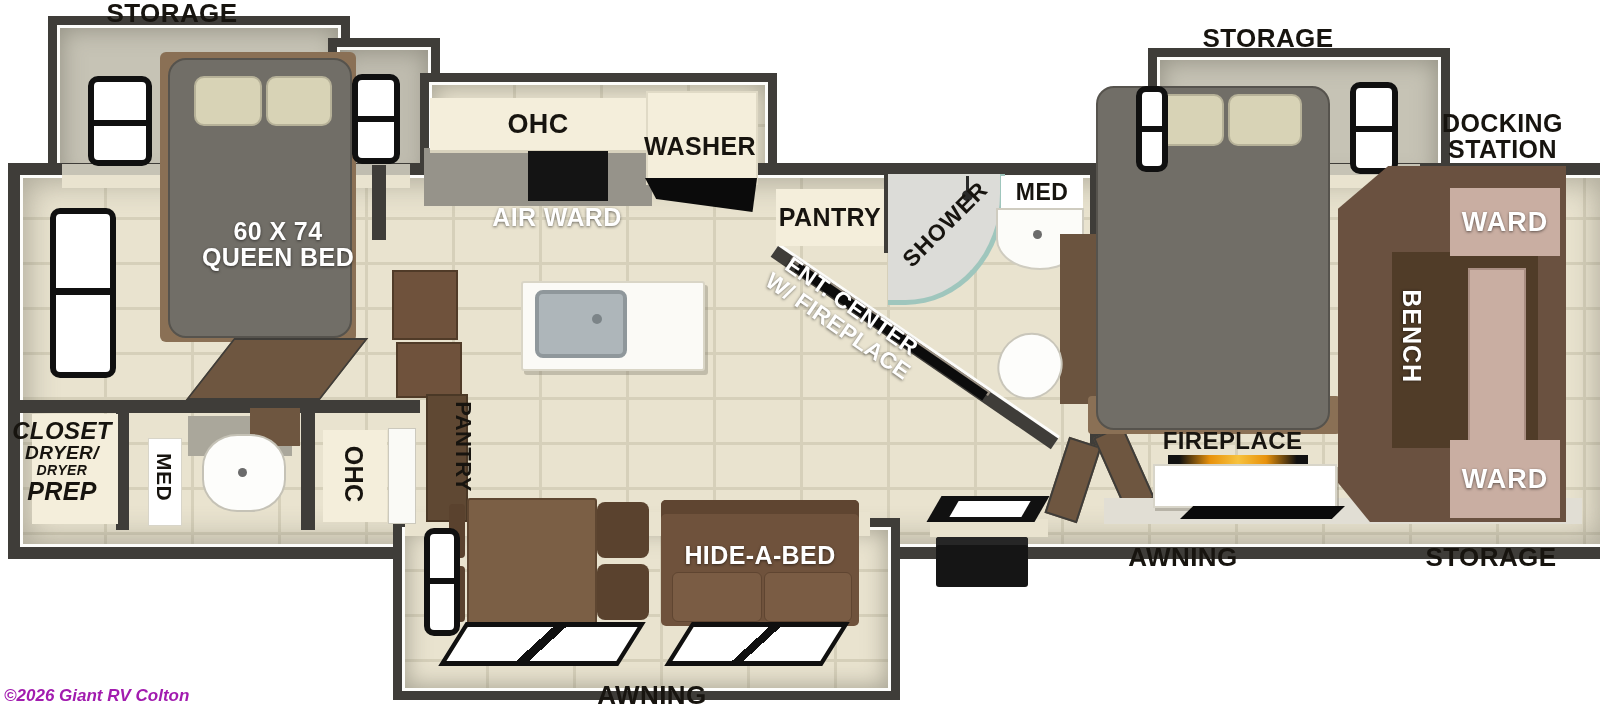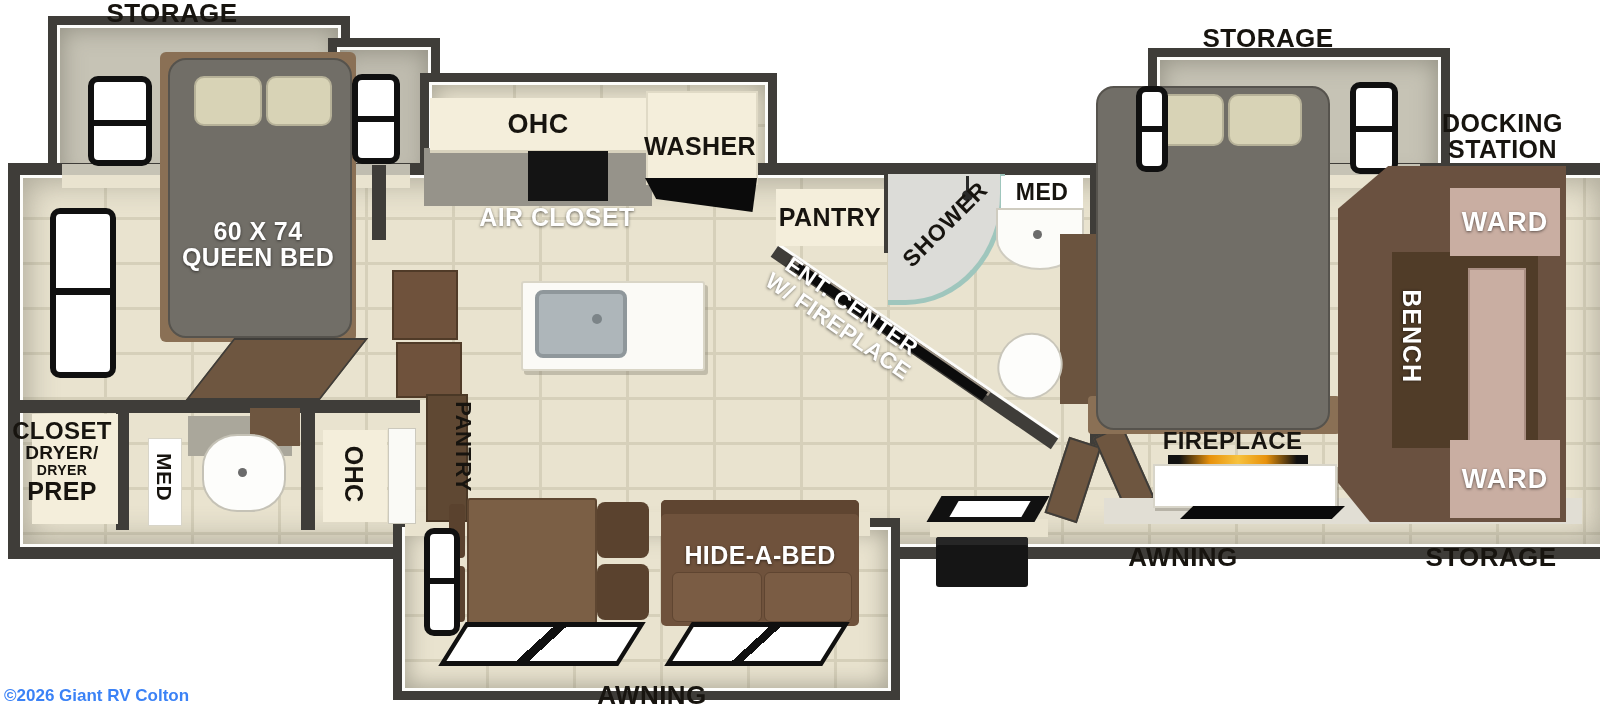--- a/index.html
+++ b/index.html
@@ -60,37 +60,37 @@
   <div class="abs wall" style="left:778px;top:246px;width:340px;height:13px;transform:rotate(34.5deg);transform-origin:left top;box-shadow:0 -3px 0 #fdfdfb;"></div>
 
   <div class="abs" style="left:793px;top:256px;width:240px;height:5px;background:#9b9184;transform:rotate(34.5deg);transform-origin:left top;"></div>
   <div class="abs" style="left:800px;top:263px;width:228px;height:10px;background:#0c0c0c;transform:rotate(34.5deg);transform-origin:left top;"></div>
 
   <div class="abs" style="left:160px;top:52px;width:196px;height:290px;background:#8a7055;border-radius:6px;"></div>
   <div class="abs bed" style="left:168px;top:58px;width:180px;height:276px;"></div>
   <div class="abs pillow" style="left:194px;top:76px;width:64px;height:46px;"></div>
   <div class="abs pillow" style="left:266px;top:76px;width:62px;height:46px;"></div>
   <div class="abs" style="left:210px;top:338px;width:130px;height:58px;background:#6e5640;border:2px solid #3f3d39;transform:skewX(-38deg);"></div>
-  <div class="abs lbl-w" style="left:168px;top:218px;width:180px;font-size:25px;">
+  <div class="abs lbl-w" style="left:168px;top:218px;width:180px;font-size:25px;padding-left:20px;">
     <div>60 X 74</div>
     <div>QUEEN BED</div>
   </div>
 
   <div class="abs win" style="left:88px;top:76px;width:52px;height:78px;">
       <div class="winbar" style="top:38px;height:6px;"></div>
     </div>
   <div class="abs win" style="left:50px;top:208px;width:54px;height:158px;">
       <div class="winbar" style="top:74px;height:7px;"></div>
     </div>
   <div class="abs win" style="left:352px;top:74px;width:36px;height:78px;">
       <div class="winbar" style="top:36px;height:6px;"></div>
     </div>
 
   <div class="abs cream" style="left:32px;top:414px;width:86px;height:110px;"></div>
-  <div class="abs lbl" style="left:4px;top:418px;width:116px;">
+  <div class="abs lbl" style="left:4px;top:418px;width:116px;font-style:italic;">
     <div style="font-size:24px;">CLOSET</div>
     <div style="font-size:19px;">DRYER/</div>
     <div style="font-size:14px;">DRYER</div>
     <div style="font-size:25px;">PREP</div>
   </div>
 
   <div class="abs" style="left:188px;top:416px;width:104px;height:40px;background:#aaa79b;"></div>
   <div class="abs" style="left:250px;top:408px;width:50px;height:38px;background:#6e5640;"></div>
   <div class="abs" style="left:202px;top:434px;width:80px;height:74px;background:#fdfdfb;border:2px solid #c5c2b6;border-radius:42%;"></div>
   <div class="abs" style="left:238px;top:468px;width:9px;height:9px;background:#6b6b6b;border-radius:50%;"></div>
@@ -102,21 +102,21 @@
   <div class="abs lbl" style="left:312px;top:461px;width:84px;font-size:25px;transform:rotate(90deg);">OHC</div>
 
   <div class="abs" style="left:424px;top:148px;width:228px;height:58px;background:#96938a;"></div>
   <div class="abs cream" style="left:430px;top:98px;width:216px;height:52px;border-bottom:3px solid #d8d2bd;"></div>
   <div class="abs lbl flex" style="left:430px;top:98px;width:216px;height:52px;font-size:27px;">OHC</div>
   <div class="abs cream" style="left:646px;top:91px;width:108px;height:90px;border:2px solid #e0dac6;"></div>
   <div class="abs lbl flex" style="left:646px;top:101px;width:108px;height:90px;font-size:25px;">WASHER</div>
   <div class="abs" style="left:528px;top:151px;width:80px;height:50px;background:#141414;"></div>
   <div class="abs" style="left:645px;top:178px;width:112px;height:34px;background:#0b0b0b;clip-path:polygon(0 0,100% 0,96% 100%,10% 62%);"></div>
   <div class="abs lbl-w" style="left:462px;top:204px;width:190px;font-size:25px;">
-    <div>AIR CLOSET</div>
+    <div>AIR WARD</div>
   </div>
 
   <div class="abs" style="left:521px;top:281px;width:180px;height:86px;background:#fbfaf6;border:2px solid #d9d5c6;border-radius:3px;box-shadow:3px 4px 0 rgba(120,115,100,.35);"></div>
   <div class="abs" style="left:535px;top:290px;width:84px;height:60px;background:#aeb6ba;border:4px solid #8f979b;border-radius:8px;"></div>
   <div class="abs" style="left:592px;top:314px;width:10px;height:10px;background:#7c8488;border-radius:50%;"></div>
 
   <div class="abs cream" style="left:776px;top:189px;width:108px;height:57px;"></div>
   <div class="abs lbl flex" style="left:776px;top:189px;width:108px;height:57px;font-size:25px;">PANTRY</div>
 
   <div class="abs wood" style="left:392px;top:270px;width:62px;height:66px;border:2px solid #503b28;"></div>
@@ -193,15 +193,15 @@
   <div class="abs lbl" style="left:92px;top:0px;width:160px;font-size:26px;">STORAGE</div>
   <div class="abs lbl" style="left:1188px;top:25px;width:160px;font-size:26px;">STORAGE</div>
   <div class="abs lbl" style="left:1425px;top:110px;width:155px;font-size:25px;text-align:center;">
     <div>DOCKING</div>
     <div>STATION</div>
   </div>
   <div class="abs lbl" style="left:1103px;top:544px;width:160px;font-size:26px;">AWNING</div>
   <div class="abs lbl" style="left:1411px;top:544px;width:160px;font-size:26px;">STORAGE</div>
   <div class="abs lbl" style="left:572px;top:682px;width:160px;font-size:26px;">AWNING</div>
 
-  <div class="abs" style="left:4px;top:686px;font-size:17px;font-weight:700;color:#3b82f6;">©2026 Giant RV Colton</div>
+  <div class="abs" style="left:4px;top:686px;font-size:17px;font-weight:700;font-style:italic;color:#a21caf;">©2026 Giant RV Colton</div>
 
 </div>
 
 </body></html>

